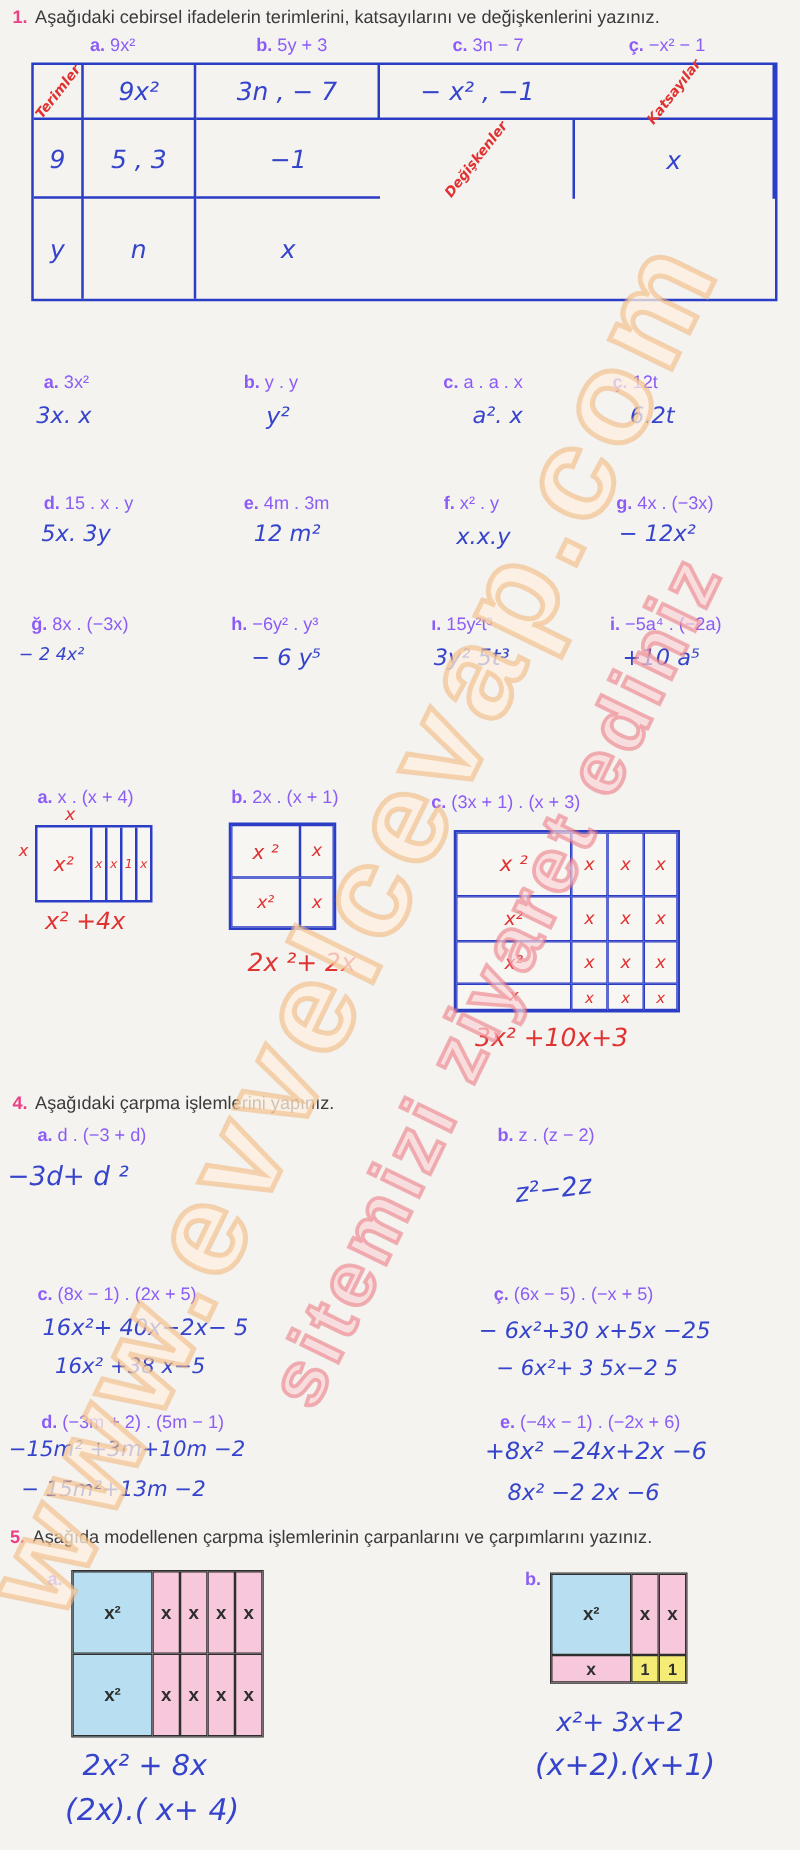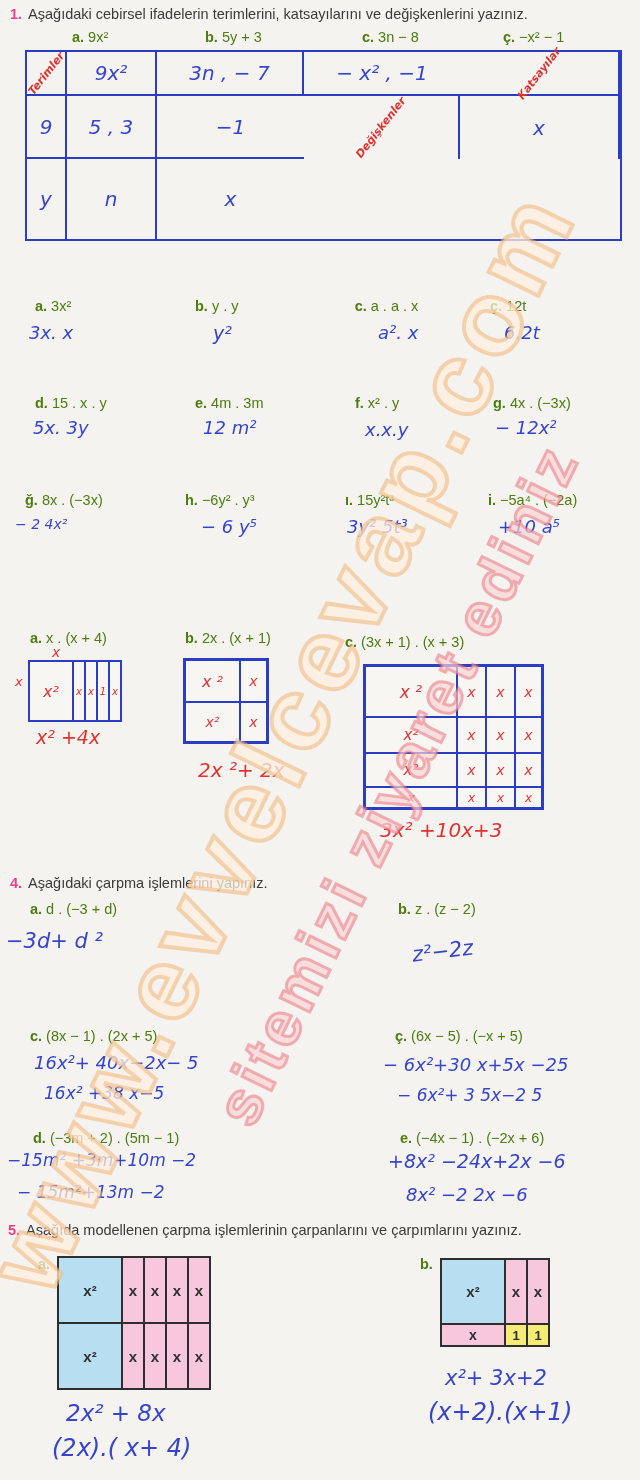--- a/index.html
+++ b/index.html
@@ -26,21 +26,21 @@
     color:rgba(255,236,236,0.55);
     -webkit-text-stroke:3px rgba(233,112,122,0.5);
     text-shadow:0 0 2px rgba(233,112,122,0.3);
   }
   
   section{position:absolute; left:0; width:640px; z-index:1;}
   .abs{position:absolute;}
   .q-head{position:absolute; font-size:14.5px;}
   .q-num{color:#ec3f87; font-weight:bold; margin-right:6px;}
   .q-text{color:#3a3a3a;}
-  .plabel{font-size:14.5px; color:#4d7c0f; white-space:nowrap;}
+  .plabel{font-size:14.5px; color:#8b5cf6; white-space:nowrap;}
   .pkey{font-weight:bold; margin-right:4px;}
   .hw{font-family:"DejaVu Sans", sans-serif; font-style:italic; white-space:nowrap;}
   .hw.blue{color:#3544cb;}
   .hw.red{color:#e03231;}
   
   .q1-table{
     position:absolute; left:25px; top:50px;
     display:grid;
     grid-template-columns:40px 90px 147px 156px 160px;
     grid-template-rows:44px 63px 80px;
@@ -84,21 +84,21 @@
 
   <div class="wm wm-main">www.evvelcevap.com</div>
   <div class="wm wm-sub">sitemizi ziyaret ediniz</div>
 
   <section style="top:0;height:250px;">
     <div class="q-head" style="left:10px;top:6px;">
       <span class="q-num">1.</span><span class="q-text">Aşağıdaki cebirsel ifadelerin terimlerini, katsayılarını ve değişkenlerini yazınız.</span>
     </div>
     <div class="plabel abs" style="left:72px;top:29px;"><span class="pkey">a.</span><span>9x²</span></div>
     <div class="plabel abs" style="left:205px;top:29px;"><span class="pkey">b.</span><span>5y + 3</span></div>
-    <div class="plabel abs" style="left:362px;top:29px;"><span class="pkey">c.</span><span>3n − 8</span></div>
+    <div class="plabel abs" style="left:362px;top:29px;"><span class="pkey">c.</span><span>3n − 7</span></div>
     <div class="plabel abs" style="left:503px;top:29px;"><span class="pkey">ç.</span><span>−x² − 1</span></div>
 
     <div class="q1-table">
 
       <div class="cell">
           <span class="rowlab hw red">Terimler</span>
         </div>
       <div class="cell hw blue">9x²</div>
       <div class="cell hw blue">3n , − 7</div>
       <div class="cell lastcol hw blue">− x² , −1</div>

